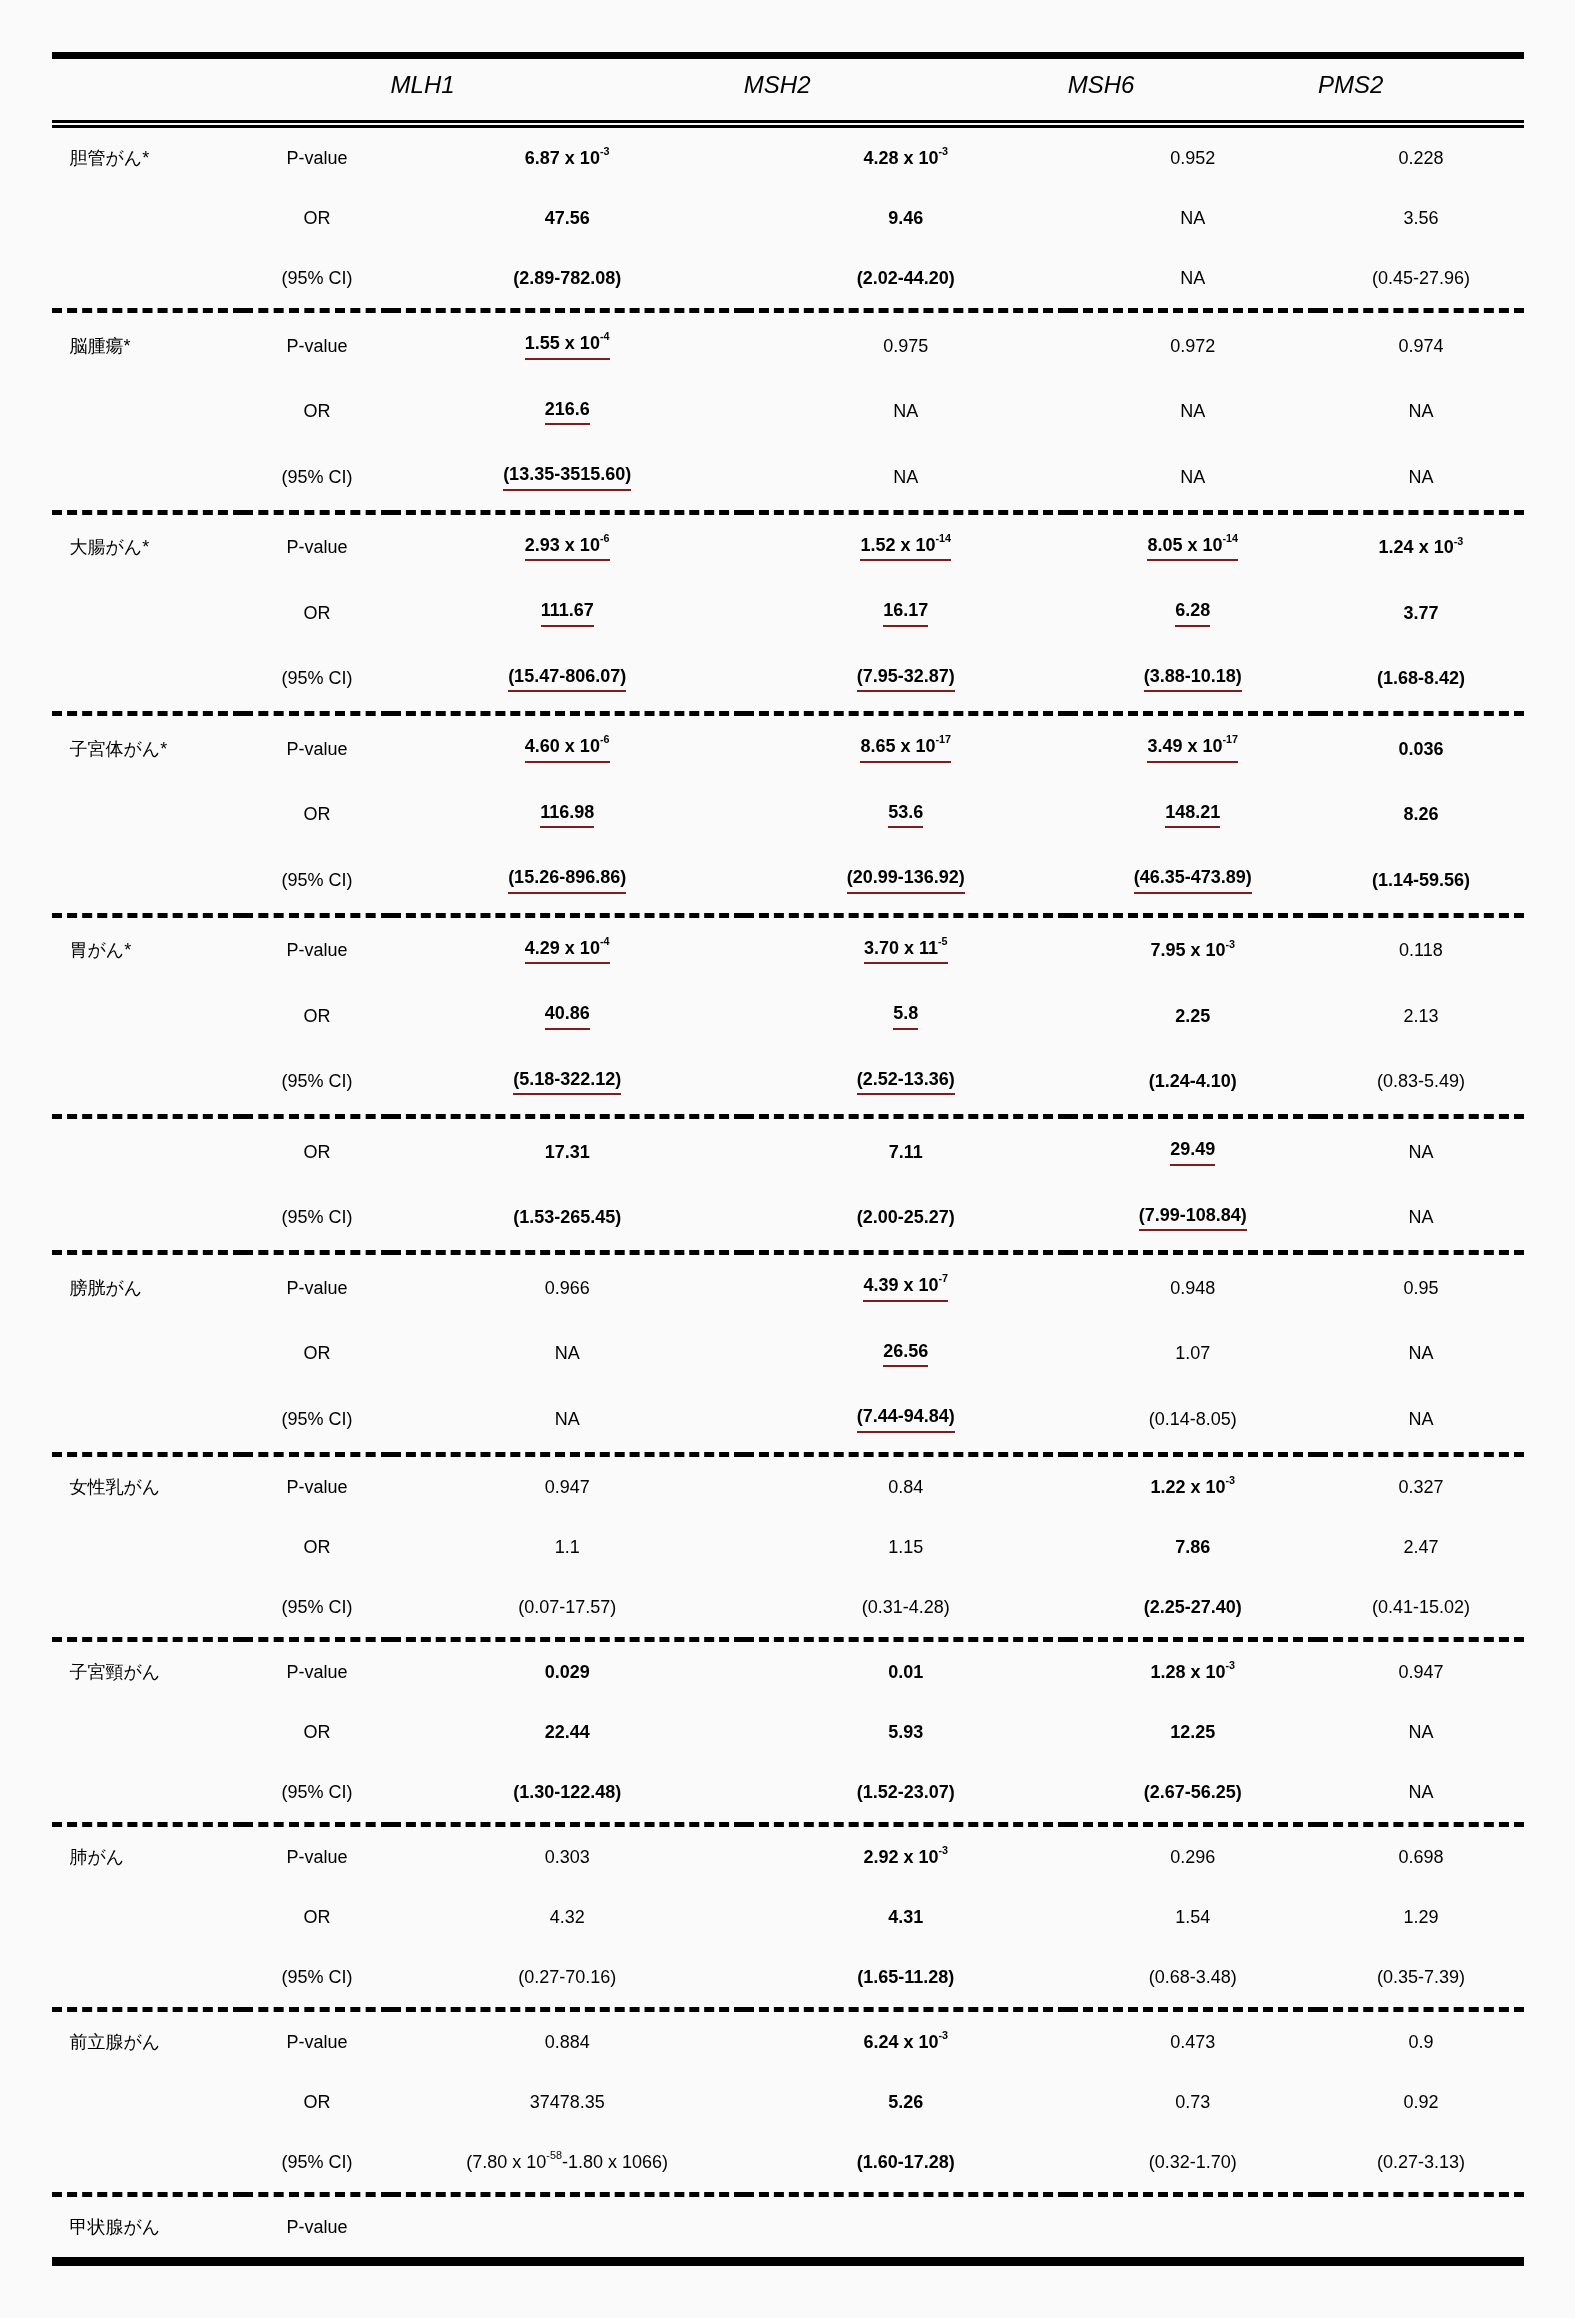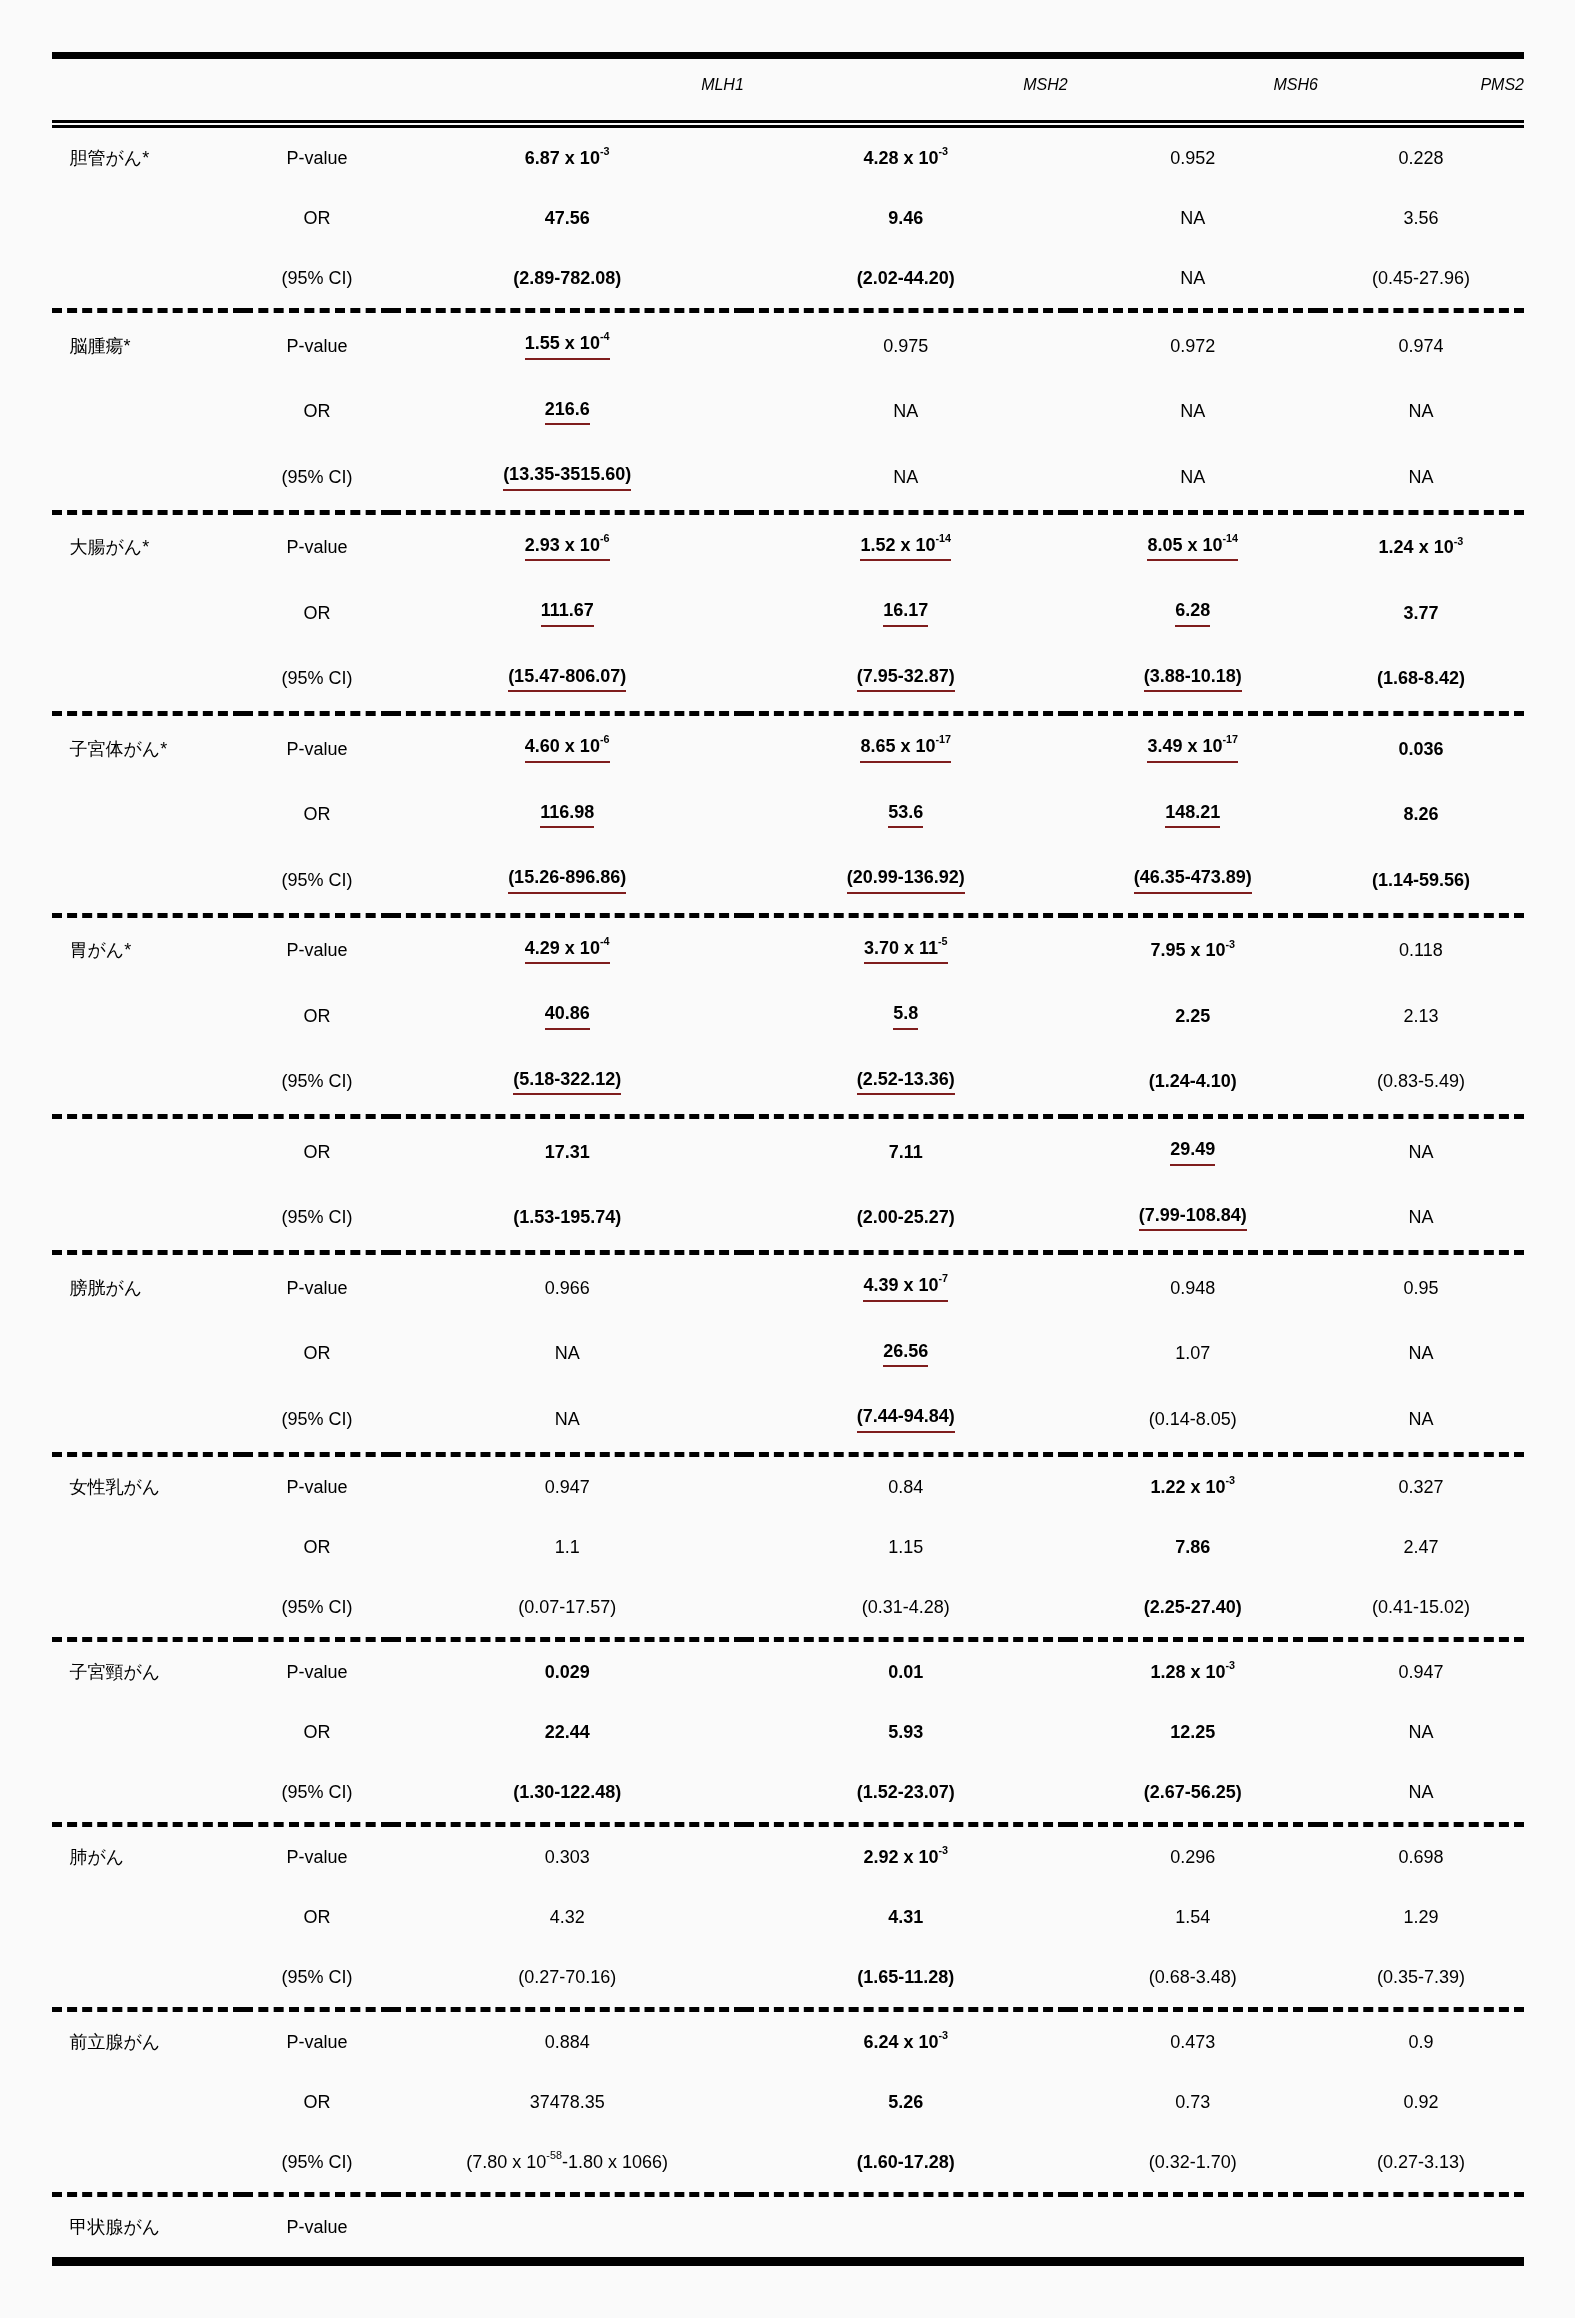--- a/index.html
+++ b/index.html
@@ -28,24 +28,24 @@
   col.c-label { width: 10%; }
   col.c-g1    { width: 24%; }
   col.c-g2    { width: 22%; }
   col.c-g3    { width: 17%; }
   col.c-g4    { width: 14%; }
 
   thead th {
     border-bottom: 8px double #000;
     font-style: italic;
     font-weight: 400;
-    font-size: 16px;
+    font-size: 24px;
     line-height: 22px;
     padding: 15px 0 24px 0;
-    text-align: right;
+    text-align: left;
   }
   td {
     font-size: 18px;
     line-height: 22px;
     padding: 19px 0;
     text-align: center;
     vertical-align: middle;
   }
   td.name {
     text-align: left;
@@ -224,21 +224,21 @@
           <td class="name"></td>
           <td class="rowlabel">OR</td>
           <td class="value"><span class="val b"><span>17.31</span></span></td>
           <td class="value"><span class="val b"><span>7.11</span></span></td>
           <td class="value"><span class="val b u"><span>29.49</span></span></td>
           <td class="value"><span class="val"><span>NA</span></span></td>
         </tr>
         <tr>
           <td class="name"></td>
           <td class="rowlabel">(95% CI)</td>
-          <td class="value"><span class="val b"><span>(1.53-195.74)</span></span></td>
+          <td class="value"><span class="val b"><span>(1.53-265.45)</span></span></td>
           <td class="value"><span class="val b"><span>(2.00-25.27)</span></span></td>
           <td class="value"><span class="val b u"><span>(7.99-108.84)</span></span></td>
           <td class="value"><span class="val"><span>NA</span></span></td>
         </tr>
       </tbody>
       <tbody class="group">
         <tr>
           <td class="name">膀胱がん</td>
           <td class="rowlabel">P-value</td>
           <td class="value"><span class="val"><span>0.966</span></span></td>

